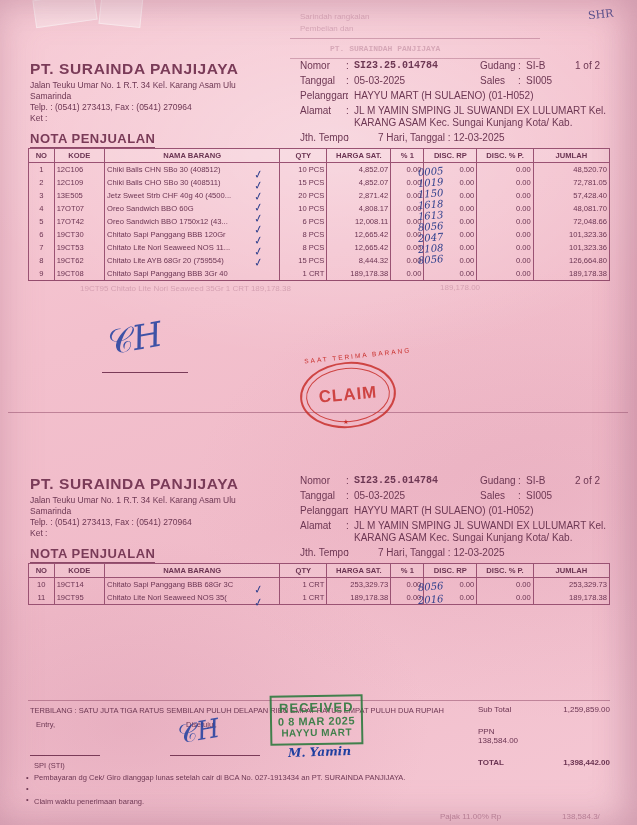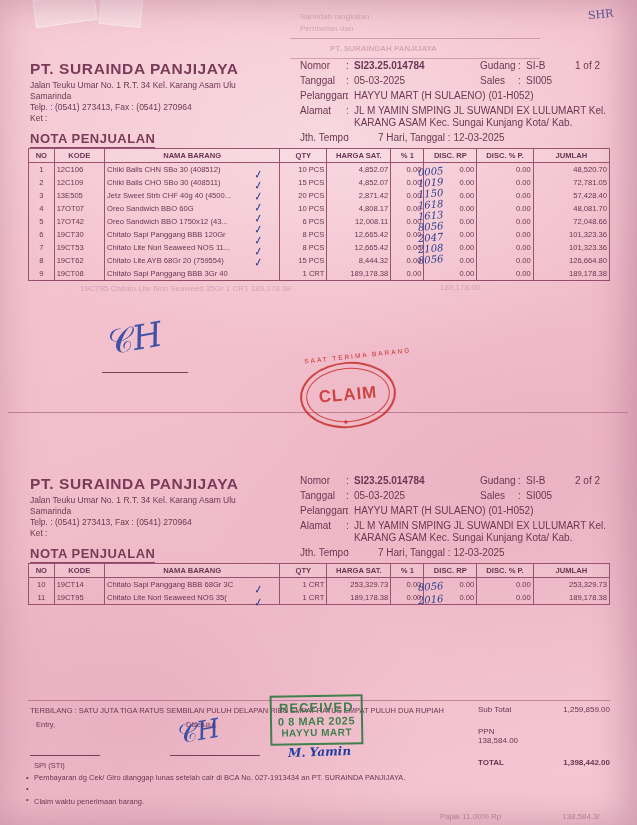--- a/index.html
+++ b/index.html
@@ -25,21 +25,21 @@
     pointer-events:none;
   }
   .tape{
     position:absolute;background:rgba(255,255,255,.35);
     border:1px solid rgba(255,255,255,.45);
   }
   .content{position:absolute;inset:0;}
 
   
   .t{position:absolute;white-space:nowrap;}
-  .b{font-weight:bold;}
+  .b{font-weight:bold;font-family:Liberation Mono, monospace;}
   .xs{font-size:7px;}
 
   
   .company{
     font-size:15.5px;font-weight:bold;letter-spacing:.6px;color:#7a3b58;
   }
   .addr{font-size:8.5px;line-height:12px;color:#6d3753;}
   .nota{
     font-size:13px;font-weight:bold;letter-spacing:.5px;color:#7a3b58;
     border-bottom:2px solid #8d4a68;padding-bottom:1px;

